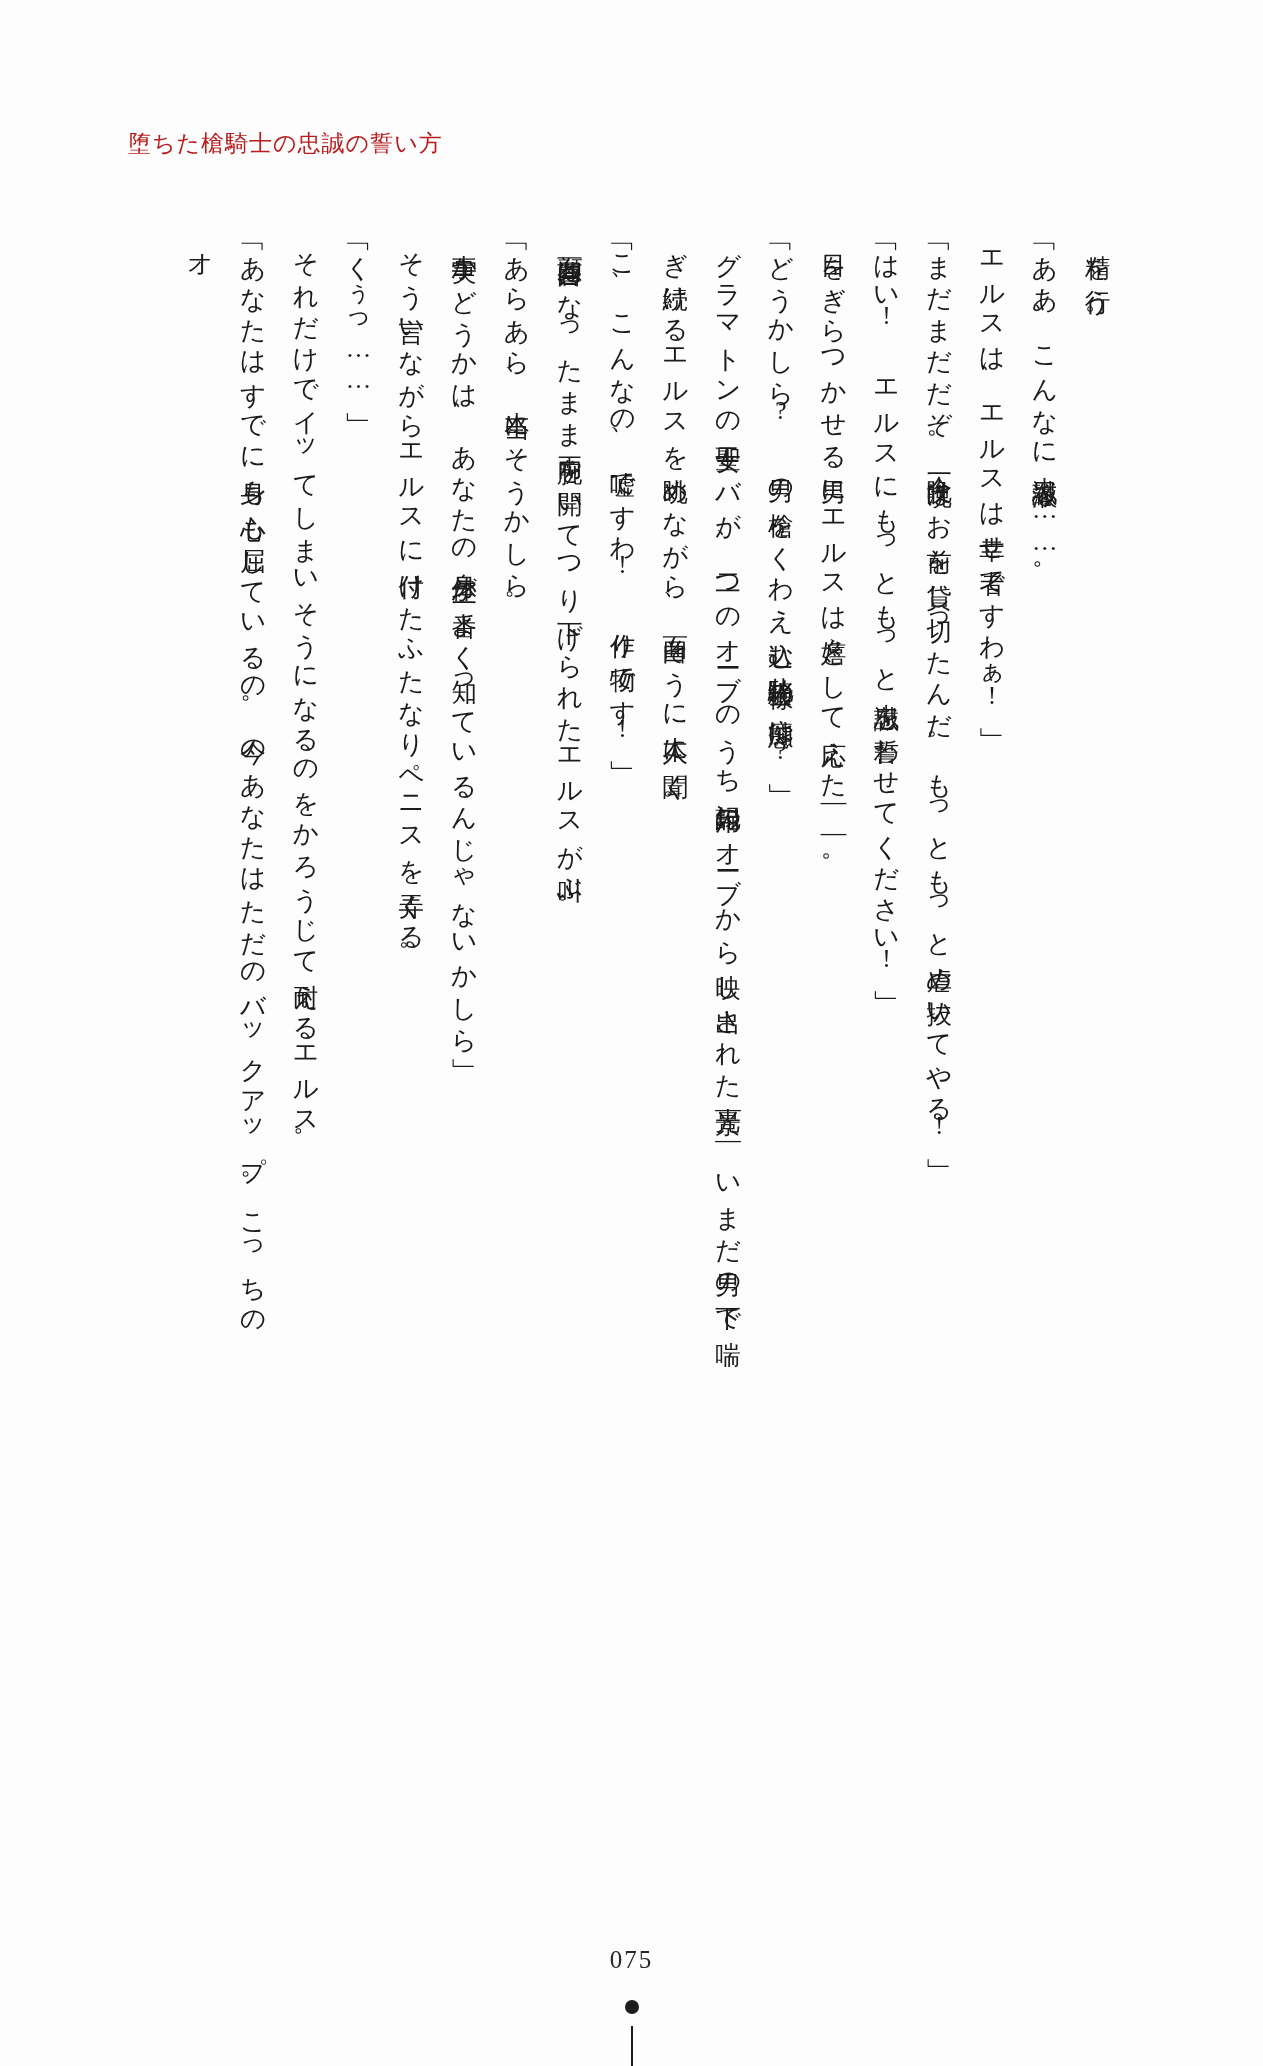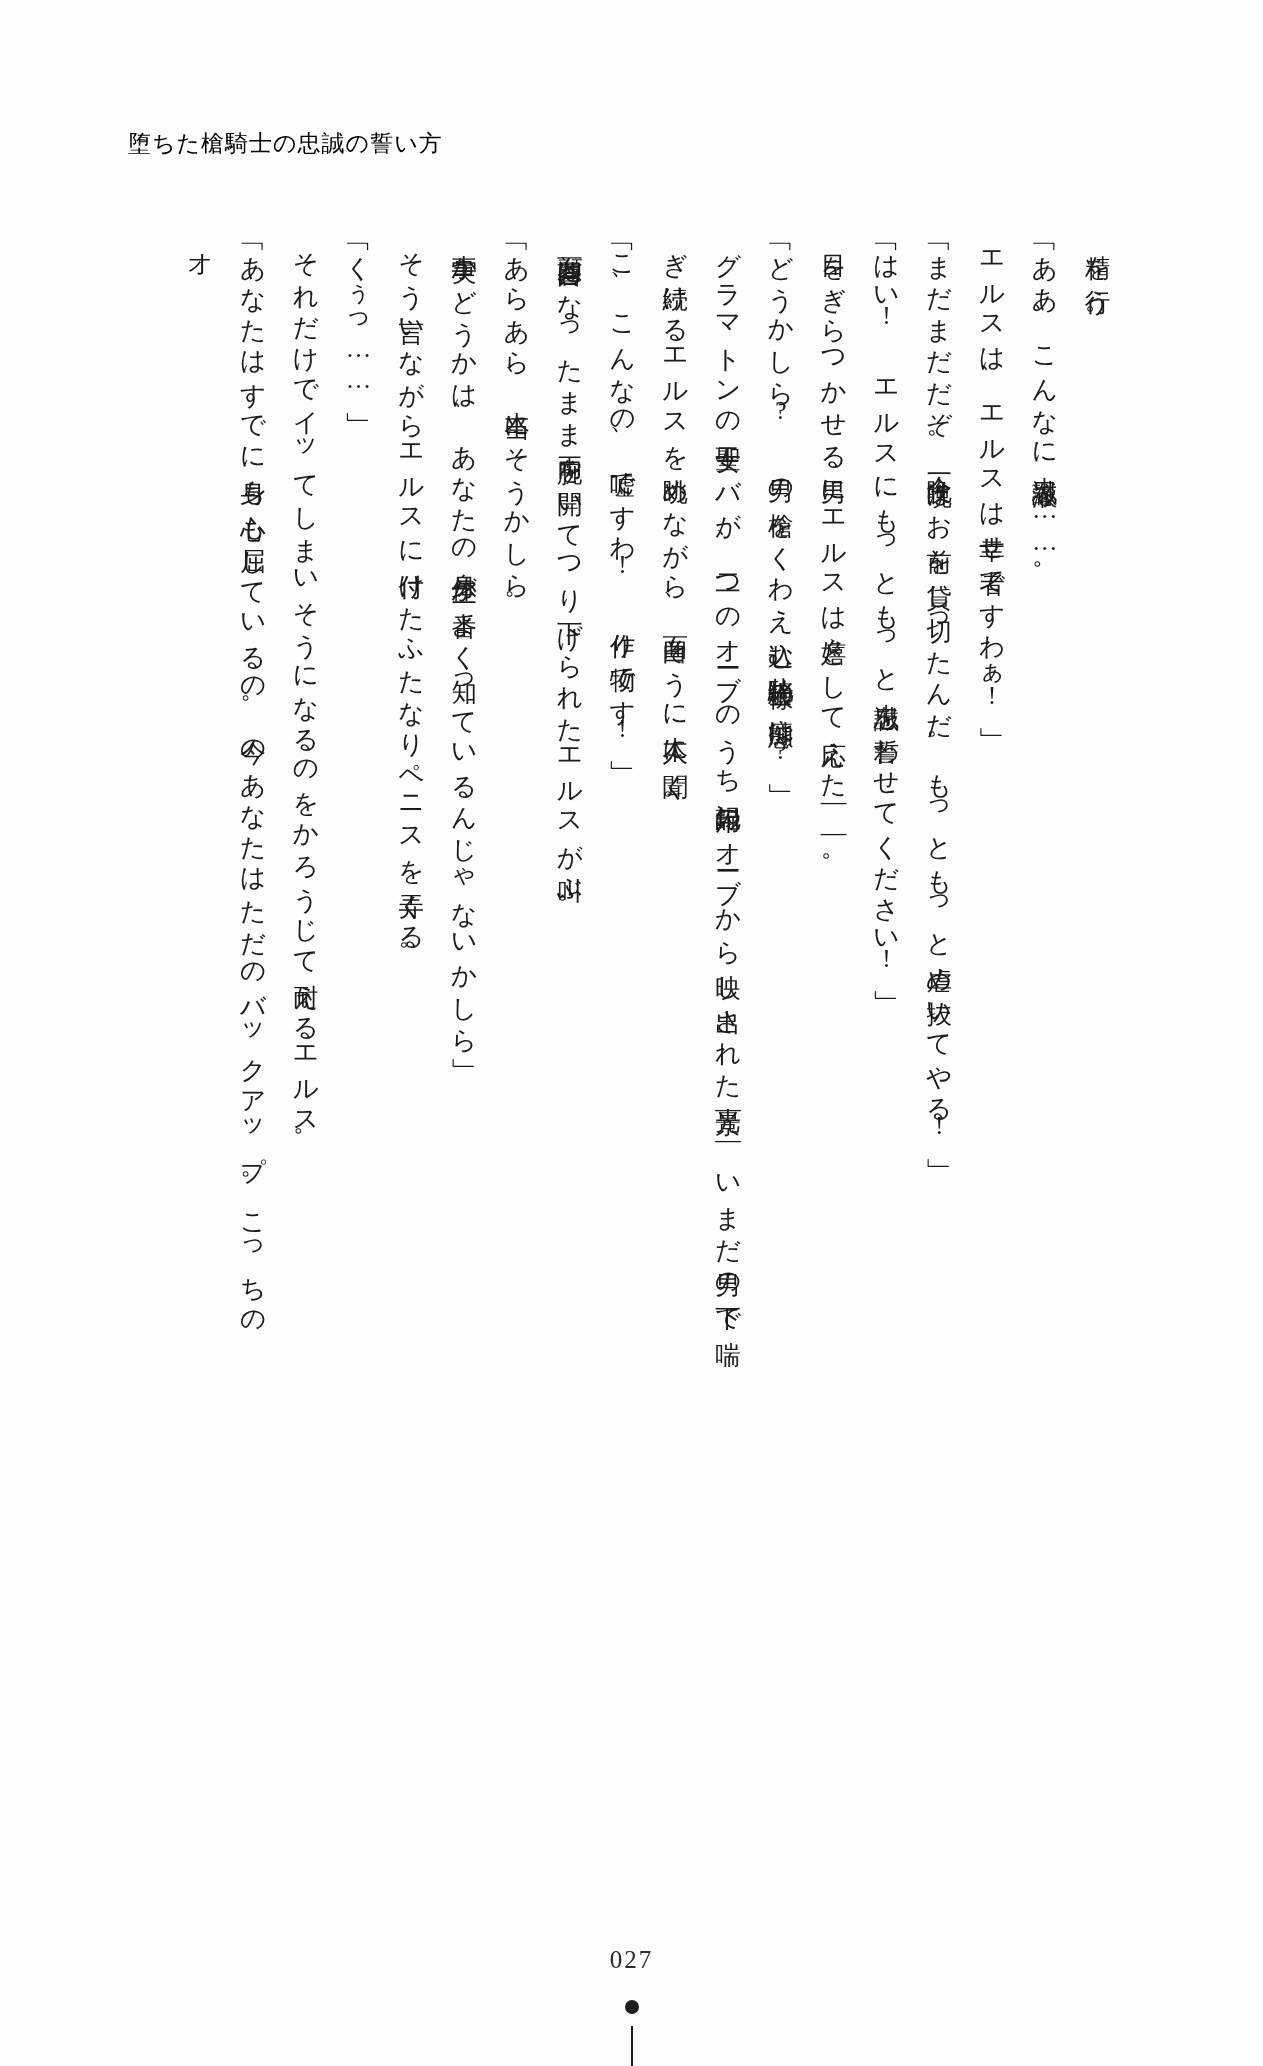--- a/index.html
+++ b/index.html
@@ -22,21 +22,21 @@
     background: #fdfdfd;
   }
 
   
   .running-header {
     position: absolute;
     top: 128px;
     left: 128px;
     font-size: 23px;
     letter-spacing: 1px;
-    color: #000000;
+    color: #b91c1c;
     white-space: nowrap;
     font-family: "Liberation Serif", "DejaVu Serif", serif;
   }
 
   
   .body-text {
     position: absolute;
     top: 235px;
     right: 140px;
     height: 1090px;
@@ -116,20 +116,20 @@
     <p>「こ、こんなの、嘘ですわ! 作り物です!」</p>
     <p>顔面蒼白になったまま両腕を開いてつり下げられたエルスが叫ぶ。</p>
     <p>「あらあら、本当にそうかしら。</p>
     <p>事実かどうかは、あなたの身体が一番よく知っているんじゃないかしら」</p>
     <p>そう言いながらエルスに付けたふたなりペニスを弄くる。</p>
     <p>「くぅっ……」</p>
     <p>それだけでイッてしまいそうになるのをかろうじて耐えるエルス。</p>
     <p>「あなたはすでに身も心も屈しているの。今のあなたはただのバックアップ。こっちのオ</p>
   </div>
 
-  <div class="page-number">027</div>
+  <div class="page-number">075</div>
 
   <div class="bottom-mark">
     <div class="dot"></div>
     <div class="rule"></div>
   </div>
 
 </div>
 
 </body></html>

